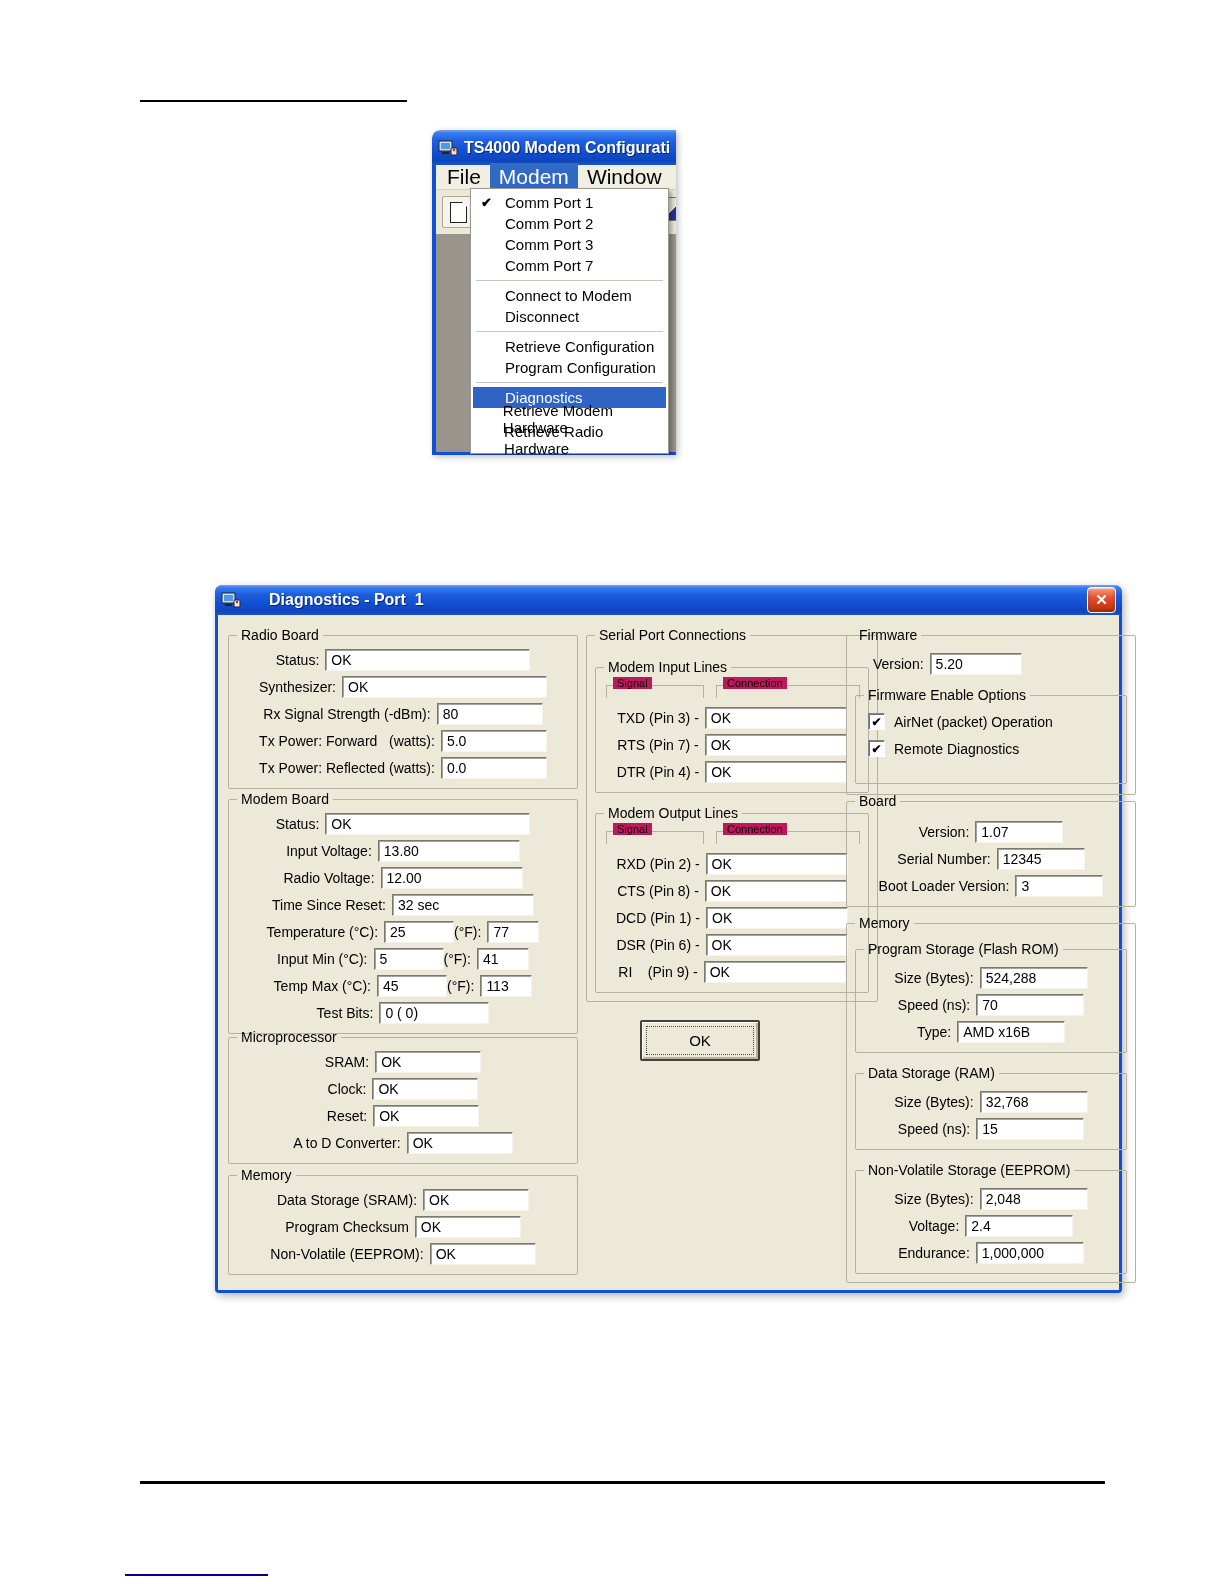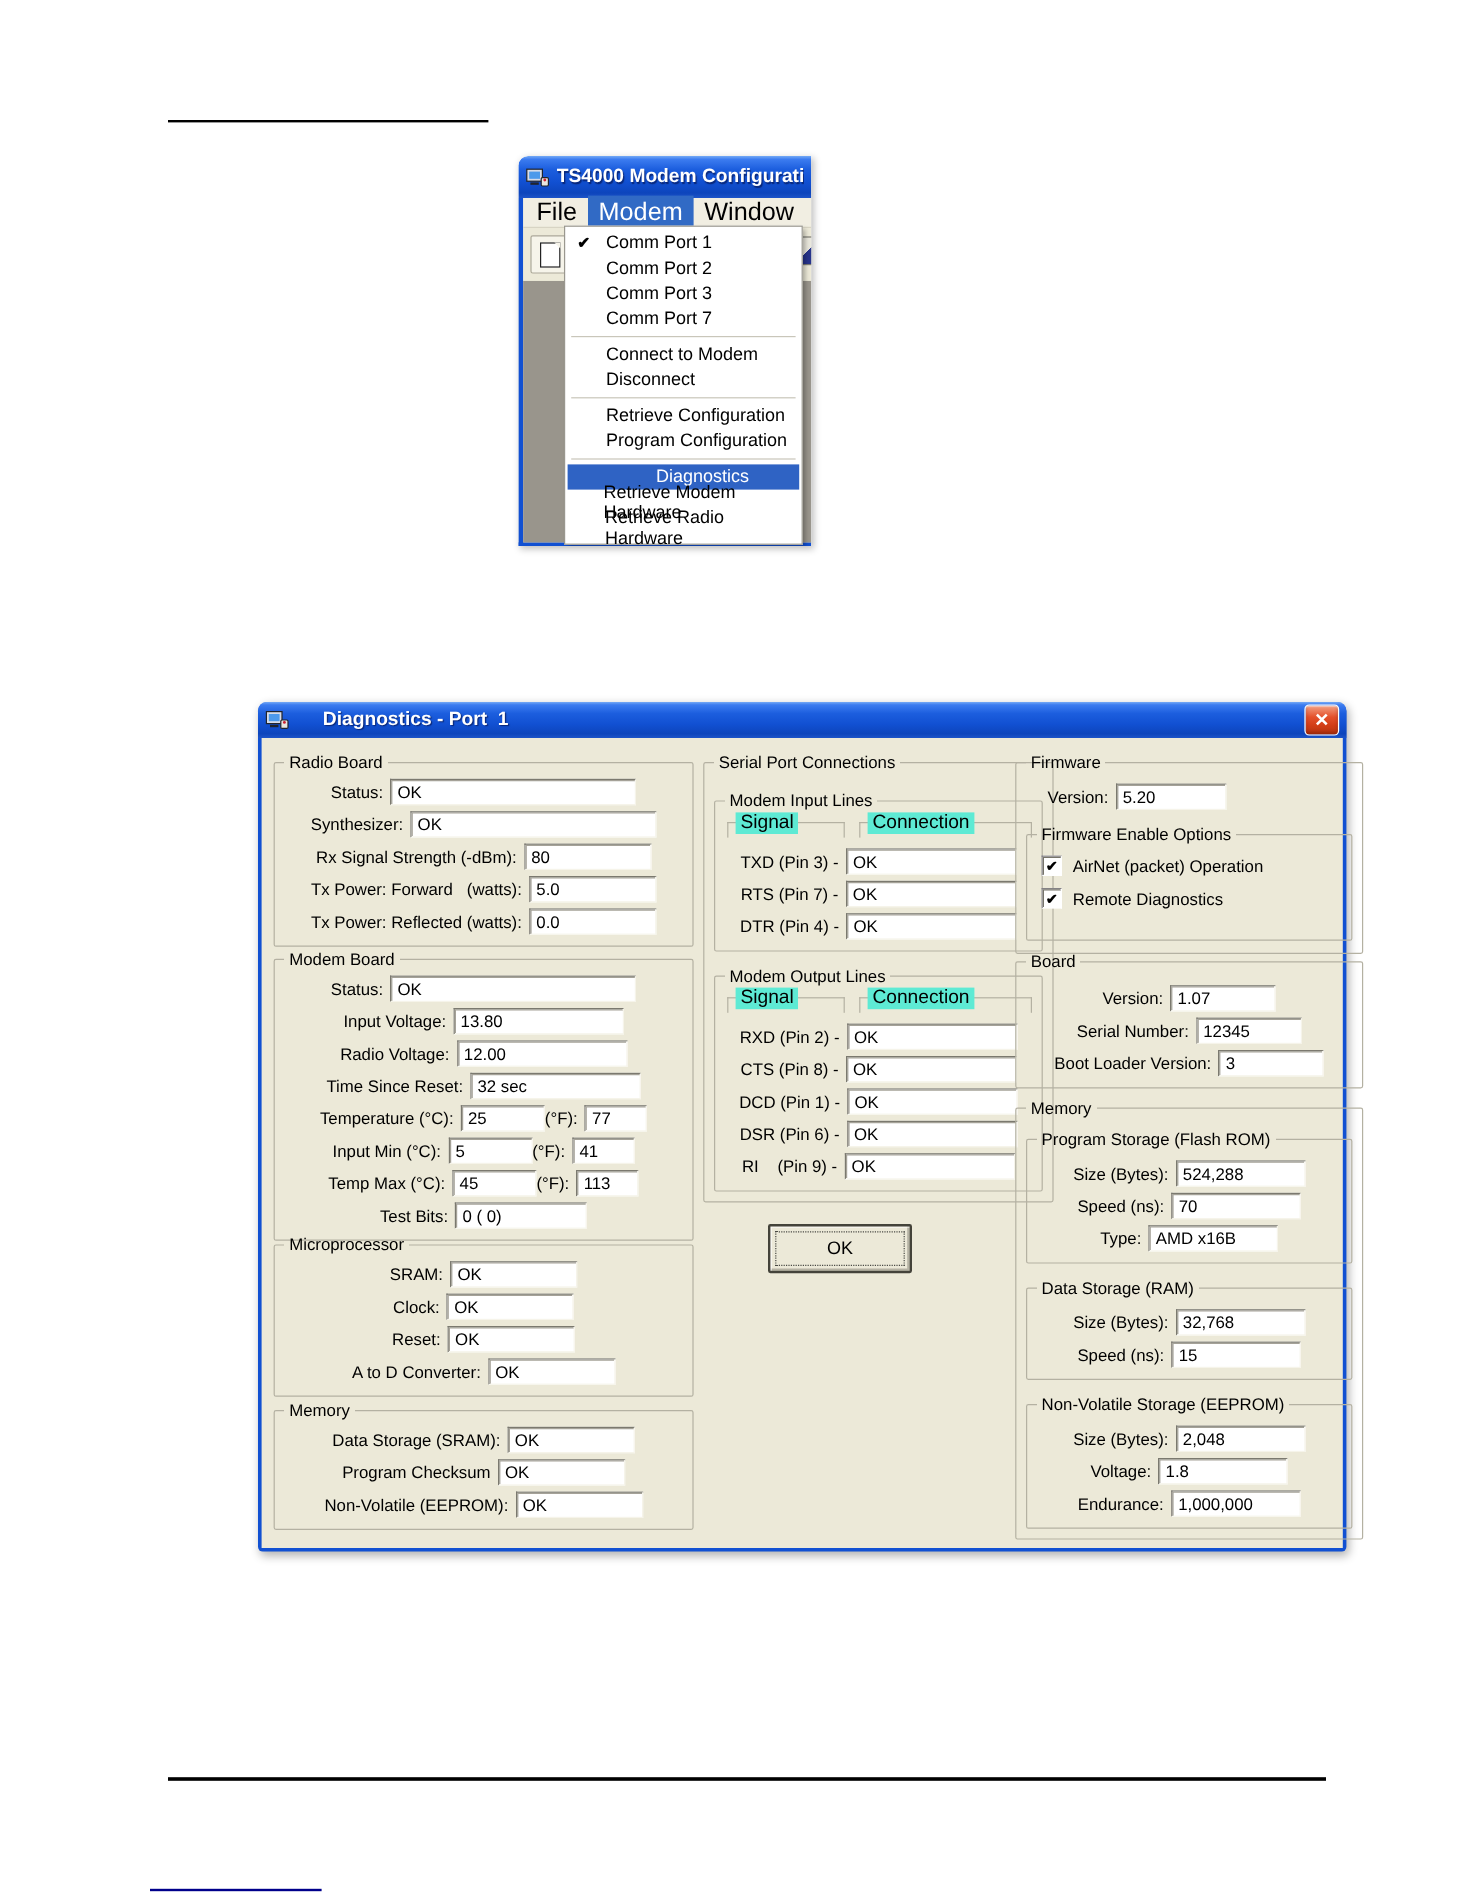--- a/index.html
+++ b/index.html
@@ -36,21 +36,21 @@
             border-width:0 5px 5px 0;border-color:transparent #f6f4ea transparent transparent;}
   .tool-partial{position:absolute;right:-8px;top:7px;width:20px;height:22px;border:1px solid #7b7b73;
             background:linear-gradient(135deg,#e9e7dc 50%,#27348b 50%);}
   .mdi{flex:1;background:#99958c;}
 
   
   .menu-popup{position:absolute;left:38px;top:58px;width:193px;padding:3px 2px;background:#fff;
               border:1px solid #9a988f;box-shadow:3px 3px 4px rgba(0,0,0,.3);z-index:3;}
   .mi{display:flex;align-items:center;height:21px;font-size:15px;padding-left:8px;}
   .mi-check{width:24px;font-size:13px;font-weight:bold;}
-  .mi.sel{background:#2f63c4;color:#fff;justify-content:center;}
+  .mi.sel{background:#2f63c4;color:#fff;}
   .mi-sep{height:1px;background:#c9c6ba;margin:4px 3px;}
 
   
   .diag{position:absolute;left:215px;top:585px;width:907px;height:708px;background:#1150d2;
         border-radius:8px 8px 4px 4px;box-shadow:2px 3px 8px rgba(0,0,0,.3);}
   .diag .titlebar{height:30px;border-radius:7px 7px 0 0;font-size:16px;gap:28px;}
   .close-btn{width:27px;height:24px;border:1px solid #fff;border-radius:4px;color:#fff;
       background:linear-gradient(180deg,#f3a183 0%,#e4502b 40%,#d13c16 70%,#b83712 100%);
       font-size:15px;font-weight:bold;display:flex;align-items:center;justify-content:center;
       box-shadow:inset 0 -2px 3px rgba(120,20,0,.5), inset 0 1px 1px rgba(255,255,255,.6);text-shadow:none;}
@@ -64,21 +64,21 @@
   .row.left{justify-content:flex-start;}
   .lbl,.lbl2{white-space:pre;padding-right:6px;text-align:right;}
   .field{box-sizing:border-box;height:22px;background:#fff;border:1px solid;white-space:pre;
          border-color:#7b796f #f6f4ea #f6f4ea #7b796f;box-shadow:inset 1px 1px 0 #a5a298;
          padding:0 5px;display:flex;align-items:center;font-size:14px;}
   .w205{width:205px}.w142{width:142px}.w118{width:106px}.w110{width:110px}
   .w92{width:92px}.w88{width:88px}.w108{width:108px}.w70{width:70px}.w52{width:52px}
 
   .colhdr{display:flex;margin:4px 0 9px;}
   .colbox{height:12px;border:1px solid #b4b1a2;border-bottom:none;position:relative;}
-  .colbox span{position:absolute;top:-9px;left:6px;background:#5eead4;padding:0 4px;font-size:16px;}
+  .colbox span{position:absolute;top:-9px;left:6px;background:#be185d;padding:0 4px;font-size:11px;}
   .colbox.sig{width:96px;margin-left:2px;}
   .colbox.conn{width:142px;margin-left:auto;}
 
   .cbrow{display:flex;align-items:center;margin:4px 0 10px 4px;}
   .cb{width:15px;height:15px;background:#fff;border:1px solid #848284;border-right-color:#fff;
       border-bottom-color:#fff;box-shadow:inset 1px 1px 0 #77756b;display:flex;align-items:center;
       justify-content:center;font-size:12px;font-weight:bold;margin-right:9px;flex:none;}
 
   
   #g-radio{left:10px;top:12px;width:332px;}
@@ -424,21 +424,21 @@
             </div>
         </fieldset>
         <fieldset class="gb2" style="margin-bottom:4px;">
           <legend>Non-Volatile Storage (EEPROM)</legend>
           <div class="row" style="margin-top:4px;">
               <span class="lbl">Size (Bytes):</span>
               <span class="field w108">2,048</span>
             </div>
           <div class="row">
               <span class="lbl">Voltage:</span>
-              <span class="field w108">1.8</span>
+              <span class="field w108">2.4</span>
             </div>
           <div class="row">
               <span class="lbl">Endurance:</span>
               <span class="field w108">1,000,000</span>
             </div>
         </fieldset>
       </fieldset>
 
       <div class="okbtn">
           <span>OK</span>

